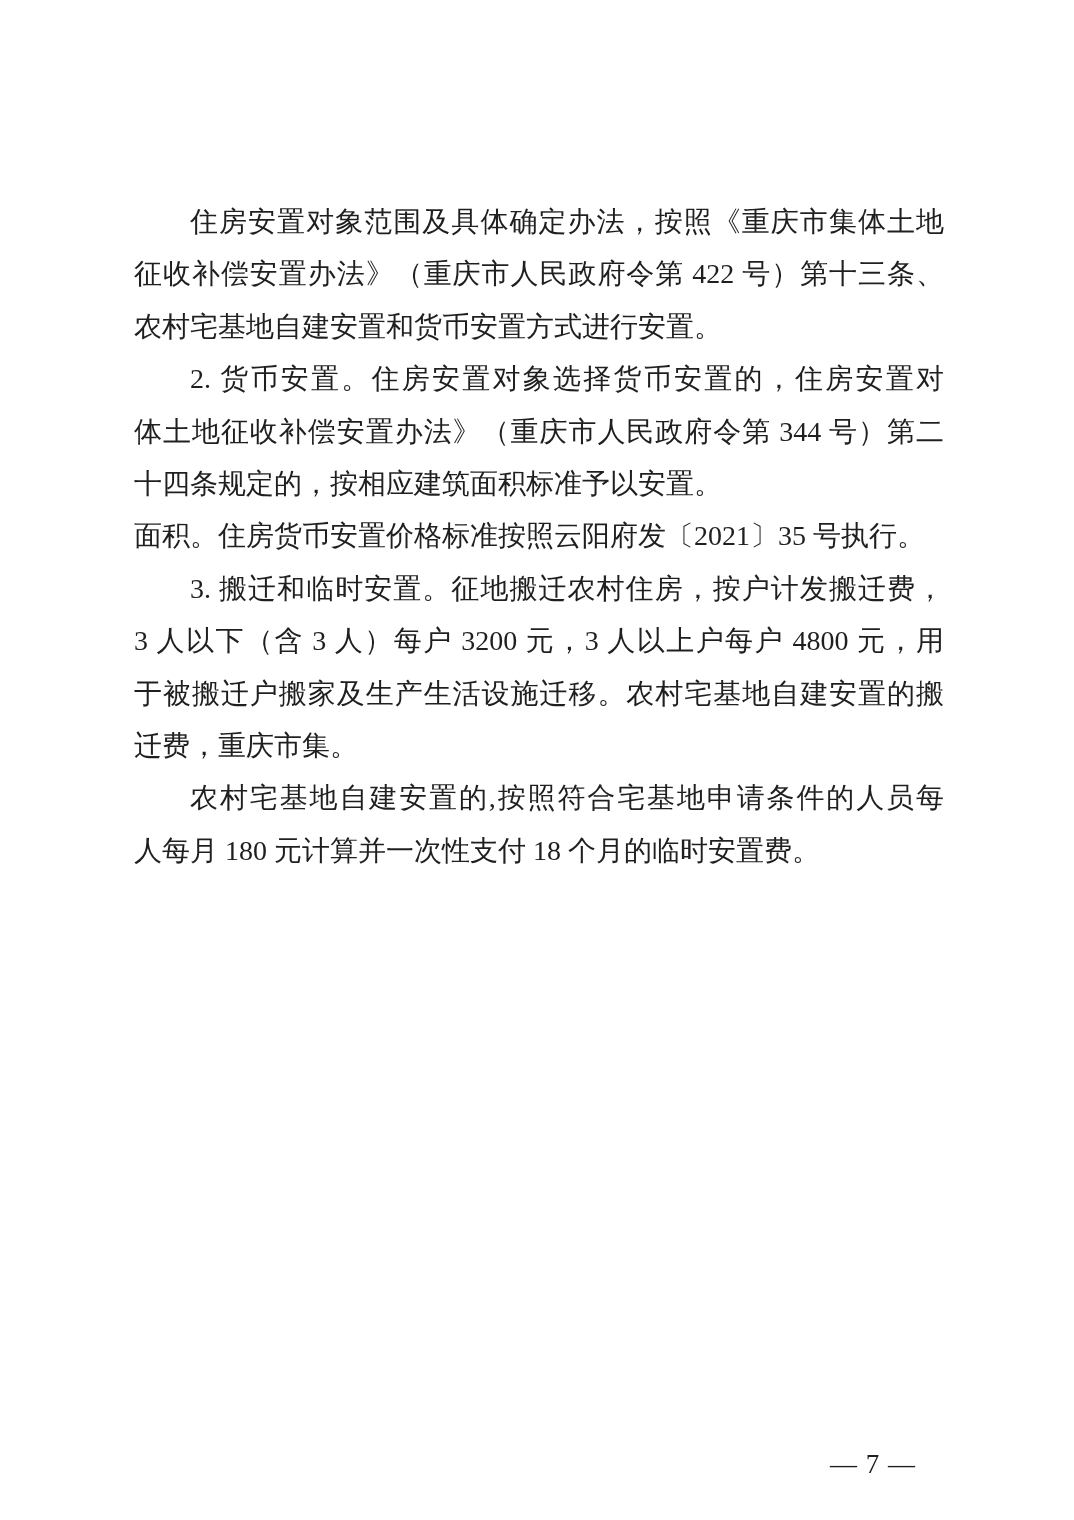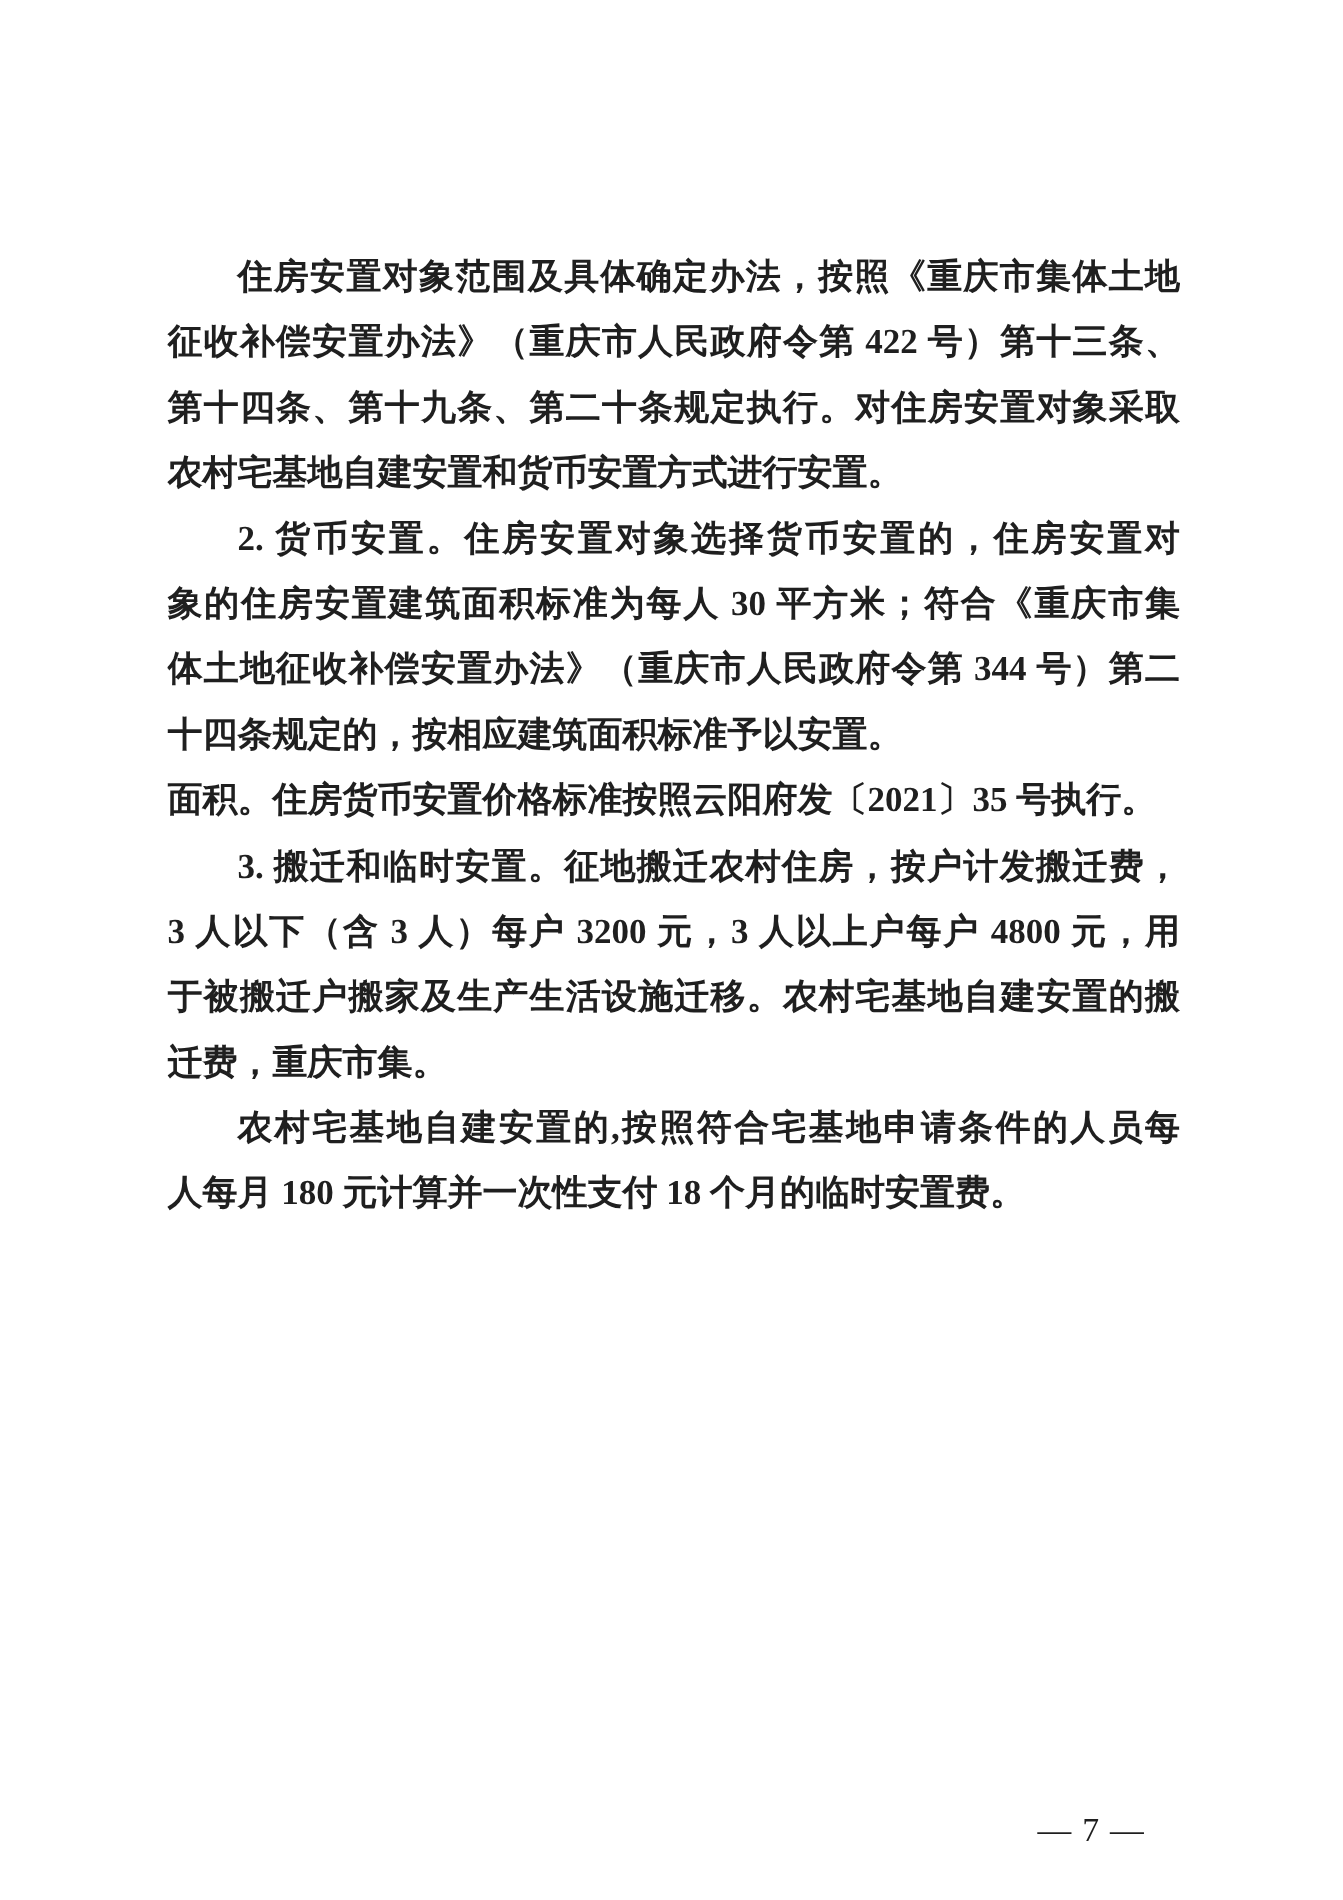--- a/index.html
+++ b/index.html
@@ -16,21 +16,21 @@
     background: #ffffff;
     overflow: hidden;
   }
   .doc-body {
     position: absolute;
     left: 134px;
     top: 196px;
     width: 810px;
     color: #1f1f1f;
   }
-  .paragraph { width: 100%; font-weight: bold; }
+  .paragraph { width: 100%; }
   .line {
     font-size: 28px;
     height: 52.4px;
     line-height: 52.4px;
     text-align: justify;
     text-align-last: justify;
     text-justify: inter-character;
     overflow: hidden;
   }
   .line.first { text-indent: 2em; }
@@ -47,26 +47,24 @@
   }
 </style>
 </head>
 <body>
 
 <div class="page">
   <div class="doc-body">
       <div class="paragraph">
         <div class="line first">住房安置对象范围及具体确定办法，按照《重庆市集体土地</div>
         <div class="line">征收补偿安置办法》（重庆市人民政府令第 422 号）第十三条、</div>
-        <div class="line">第十四条、第十九条、第二十条规定执行。对住房安置对象采取</div>
         <div class="line last">农村宅基地自建安置和货币安置方式进行安置。</div>
       </div>
       <div class="paragraph">
         <div class="line first">2. 货币安置。住房安置对象选择货币安置的，住房安置对</div>
-        <div class="line">象的住房安置建筑面积标准为每人 30 平方米；符合《重庆市集</div>
         <div class="line">体土地征收补偿安置办法》（重庆市人民政府令第 344 号）第二</div>
         <div class="line last">十四条规定的，按相应建筑面积标准予以安置。</div>
       </div>
       <div class="paragraph">
         <div class="line last">面积。住房货币安置价格标准按照云阳府发〔2021〕35 号执行。</div>
       </div>
       <div class="paragraph">
         <div class="line first">3. 搬迁和临时安置。征地搬迁农村住房，按户计发搬迁费，</div>
         <div class="line">3 人以下（含 3 人）每户 3200 元，3 人以上户每户 4800 元，用</div>
         <div class="line">于被搬迁户搬家及生产生活设施迁移。农村宅基地自建安置的搬</div>

